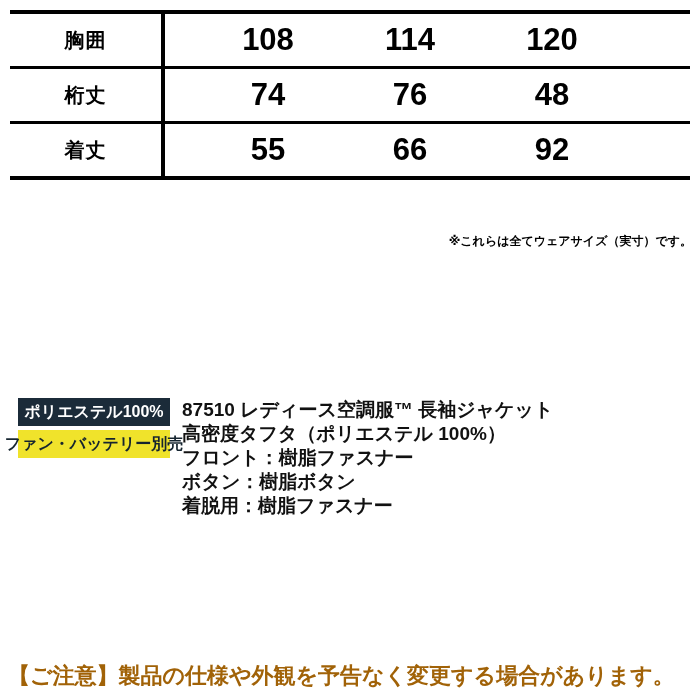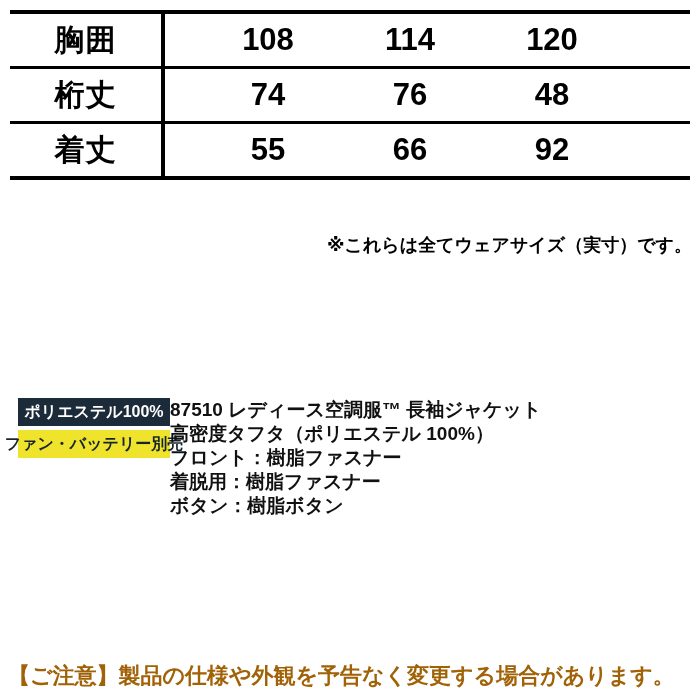--- a/index.html
+++ b/index.html
@@ -40,42 +40,42 @@
     border-bottom: 4px solid #000;
   }
   .cell {
     display: flex;
     align-items: center;
     justify-content: center;
   }
   .cell.rowlabel {
     border-right: 4px solid #000;
     font-weight: bold;
-    font-size: 30px;
+    font-size: 20px;
     letter-spacing: 1px;
   }
   .t-row.header .cell.rowlabel {
     font-size: 29px;
     letter-spacing: 0;
   }
   .cell.sizehead {
     font-weight: bold;
     font-size: 30px;
   }
   .cell.val {
     font-size: 31px;
     font-weight: 600;
   }
 
   
   .wear-note {
     position: absolute;
     top: 233px;
     right: 8px;
-    font-size: 18px;
+    font-size: 12px;
     font-weight: bold;
     white-space: nowrap;
   }
 
   
   .product {
     position: absolute;
     left: 18px;
     top: 398px;
     display: flex;
@@ -99,21 +99,21 @@
   }
   .badge.navy {
     background: #1b2b39;
     color: #ffffff;
   }
   .badge.yellow {
     background: #f0e32b;
     color: #15242f;
   }
   .desc {
-    margin-left: 0;
+    margin-left: 12px;
     padding-top: 0;
   }
   .desc-line {
     font-size: 19px;
     line-height: 24px;
     font-weight: bold;
     color: #111;
     white-space: nowrap;
   }
 
@@ -167,20 +167,20 @@
 
   <div class="product">
     <div class="badges">
       <div class="badge navy">ポリエステル100%</div>
       <div class="badge yellow">ファン・バッテリー別売</div>
     </div>
     <div class="desc">
       <div class="desc-line">87510 レディース空調服™ 長袖ジャケット</div>
       <div class="desc-line">高密度タフタ（ポリエステル 100%）</div>
       <div class="desc-line">フロント：樹脂ファスナー</div>
+      <div class="desc-line">ボタン：樹脂ボタン</div>
       <div class="desc-line">着脱用：樹脂ファスナー</div>
-      <div class="desc-line">ボタン：樹脂ボタン</div>
     </div>
   </div>
 
   <div class="warning">【ご注意】製品の仕様や外観を予告なく変更する場合があります。</div>
 
 </div>
 
 </body></html>

